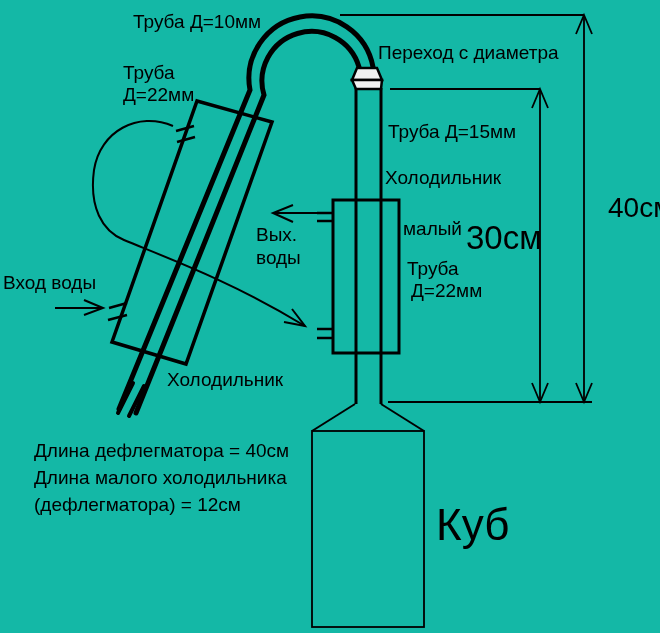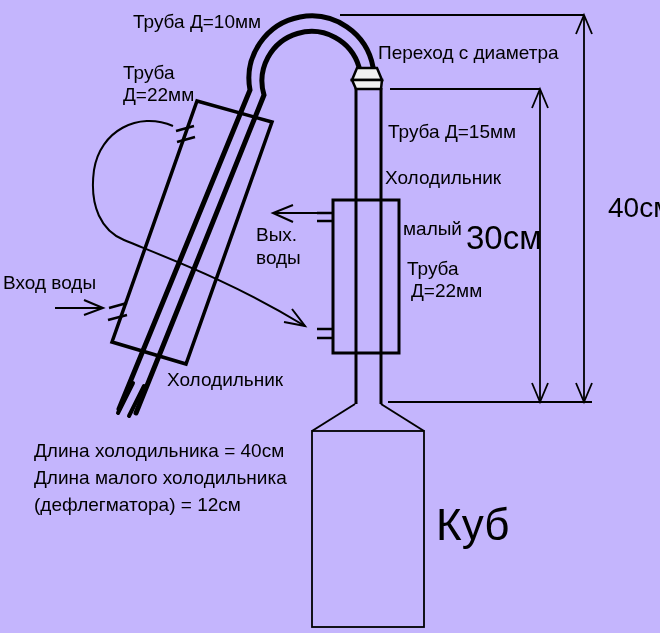--- a/index.html
+++ b/index.html
@@ -1,17 +1,17 @@
 <!DOCTYPE html>
 <html><head>
 <meta charset="utf-8">
 <style>
   html,body{margin:0;padding:0;background:#f0f0f0;}
   #stage{
-    position:relative;width:660px;height:633px;background:#c4b5fd;
+    position:relative;width:660px;height:633px;background:#14b8a6;
     font-family:"Liberation Sans",sans-serif;color:#000;overflow:hidden;
   }
   #stage svg{position:absolute;left:0;top:0;}
   .label{position:absolute;font-size:19px;line-height:22px;white-space:nowrap;color:#000;}
   .label .ln{display:block;}
   .big30{font-size:33px;line-height:34px;}
   .big40{font-size:28px;line-height:29px;margin-left:21px;}
   .bigkub{font-size:44px;line-height:33px;}
   .lh23{line-height:23px;}
   .lh27{line-height:27px;}
@@ -104,20 +104,20 @@
   <div class="label" style="left:407px;top:258px;">
     <span class="ln">Труба</span>
     <span class="ln ind4">Д=22мм</span>
   </div>
 
   <div class="label" style="left:3px;top:272px;">Вход воды</div>
 
   <div class="label" style="left:167px;top:369px;">Холодильник</div>
 
   <div class="label lh27" style="left:34px;top:437px;">
-    <span class="ln">Длина холодильника = 40см</span>
+    <span class="ln">Длина дефлегматора = 40см</span>
     <span class="ln">Длина малого холодильника</span>
     <span class="ln">(дефлегматора) = 12см</span>
   </div>
 
   <div class="label bigkub" style="left:436px;top:508px;">Куб</div>
 
 </div>
 
 </body></html>

